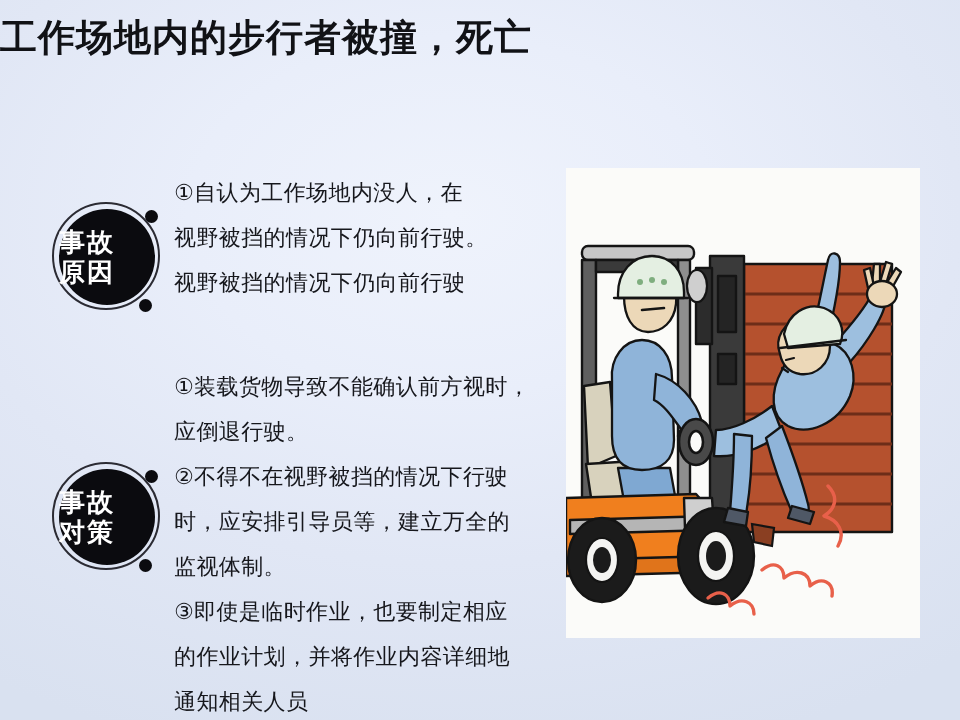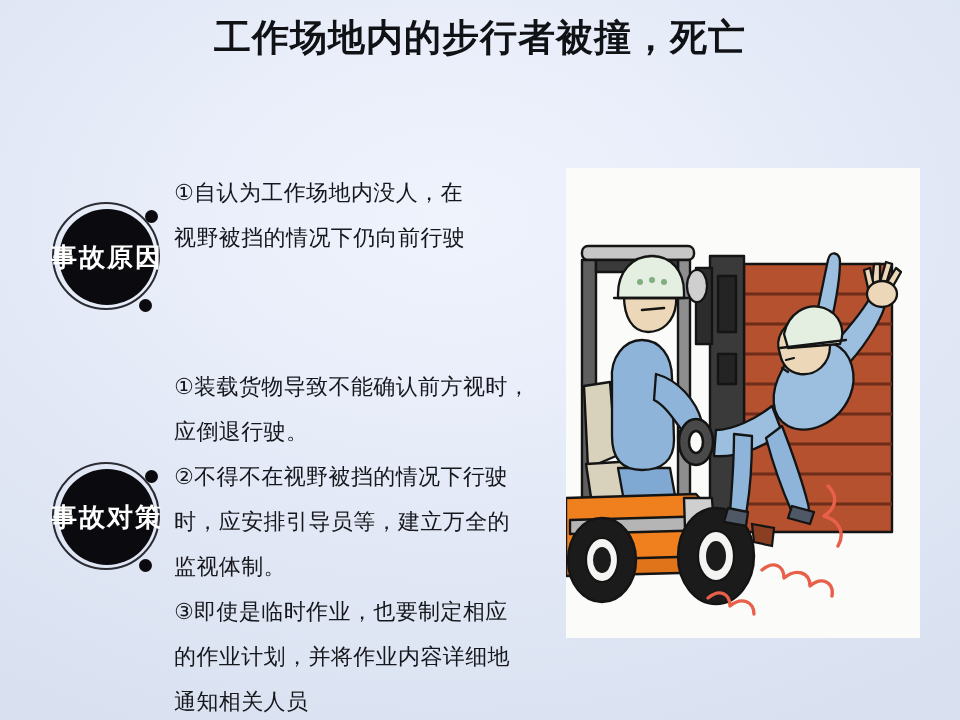--- a/index.html
+++ b/index.html
@@ -21,21 +21,20 @@
       radial-gradient(ellipse 820px 560px at 47% 30%, #eff3fc 0%, #e9eefa 32%, #e1e7f5 62%, #d9e1f0 100%);
     overflow: hidden;
   }
 
   
   #title {
     position: absolute;
     left: 0;
     top: 12px;
     width: 960px;
-    text-align: center;
     font-size: 37px;
     font-weight: bold;
     color: #111216;
     letter-spacing: 1px;
     line-height: 52px;
     white-space: nowrap;
   }
 
   
   .badge {
@@ -55,22 +54,22 @@
   }
   .badge-disc {
     position: absolute;
     left: 7px;
     top: 7px;
     width: 96px;
     height: 96px;
     border-radius: 50%;
     background: #0b0b0f;
     display: flex;
-    flex-direction: row;
-    align-items: center;
+    flex-direction: column;
+    align-items: flex-start;
     justify-content: center;
     box-sizing: border-box;
   }
   .badge-line {
     color: #ffffff;
     font-size: 26px;
     font-weight: bold;
     line-height: 30px;
     letter-spacing: 2px;
     white-space: nowrap;
@@ -149,20 +148,21 @@
     <div class="badge-dot top"></div>
     <div class="badge-dot bottom"></div>
     <div class="badge-disc">
       <span class="badge-line">事故</span>
       <span class="badge-line">对策</span>
     </div>
   </div>
 
   <div class="textblock" id="cause-text">
     <p>①自认为工作场地内没人，在</p>
+    <p>视野被挡的情况下仍向前行驶。</p>
     <p>视野被挡的情况下仍向前行驶</p>
   </div>
 
   <div class="textblock" id="counter-text">
     <p>①装载货物导致不能确认前方视时，</p>
     <p>应倒退行驶。</p>
     <p>②不得不在视野被挡的情况下行驶</p>
     <p>时，应安排引导员等，建立万全的</p>
     <p>监视体制。</p>
     <p>③即使是临时作业，也要制定相应</p>

